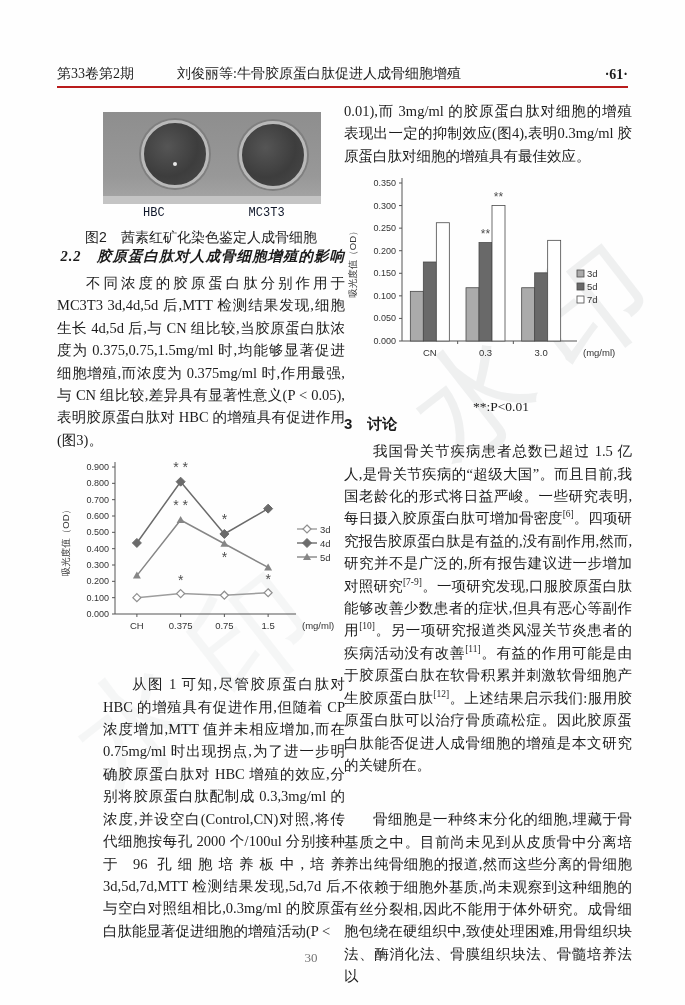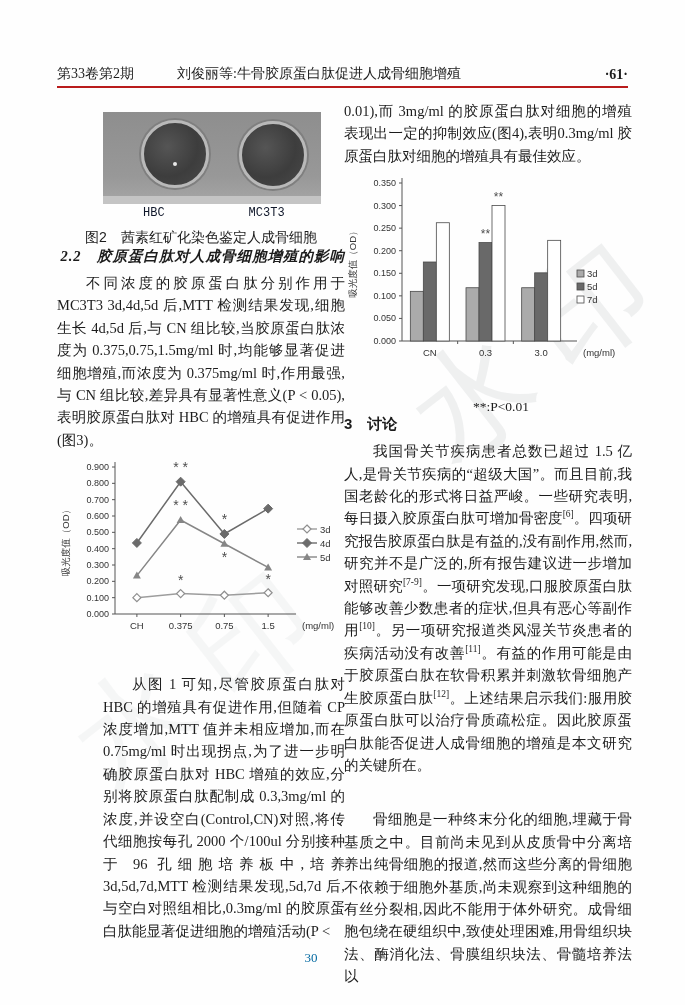--- a/index.html
+++ b/index.html
@@ -33,21 +33,21 @@
   .fig-caption{font-family:"Liberation Sans","DejaVu Sans",sans-serif;font-weight:normal;
                font-size:14px;text-align:center;margin-top:9px;}
   .sec-kai{font-weight:bold;font-style:italic;font-size:14.5px;letter-spacing:1px;text-align:right;}
   .sec-hei{font-family:"Liberation Sans","DejaVu Sans",sans-serif;font-weight:bold;
            font-size:15px;}
   .fig-note{font-size:13.5px;margin:17px 0 0 26px;text-align:center;}
   .chart{margin-top:8px;}
   svg text{font-family:"Liberation Sans","DejaVu Sans",sans-serif;}
   sup{font-size:9.5px;line-height:0;}
   .footer-num{position:absolute;left:0;width:622px;top:950px;text-align:center;
-              font-size:13px;color:#0369a1;}
+              font-size:13px;color:#737373;}
   .watermark{position:absolute;pointer-events:none;color:#8f979b;opacity:0.13;
              font-family:"Liberation Sans",sans-serif;white-space:nowrap;
              transform:rotate(-38deg);transform-origin:0 0;letter-spacing:30px;}
   .wm-1{left:378px;top:372px;font-size:118px;}
   .wm-2{left:40px;top:700px;font-size:118px;opacity:0.07;}
   .mt6{margin-top:6px;} .mt10{margin-top:10px;margin-left:46px;}
 </style>
 </head>
 <body>
 

